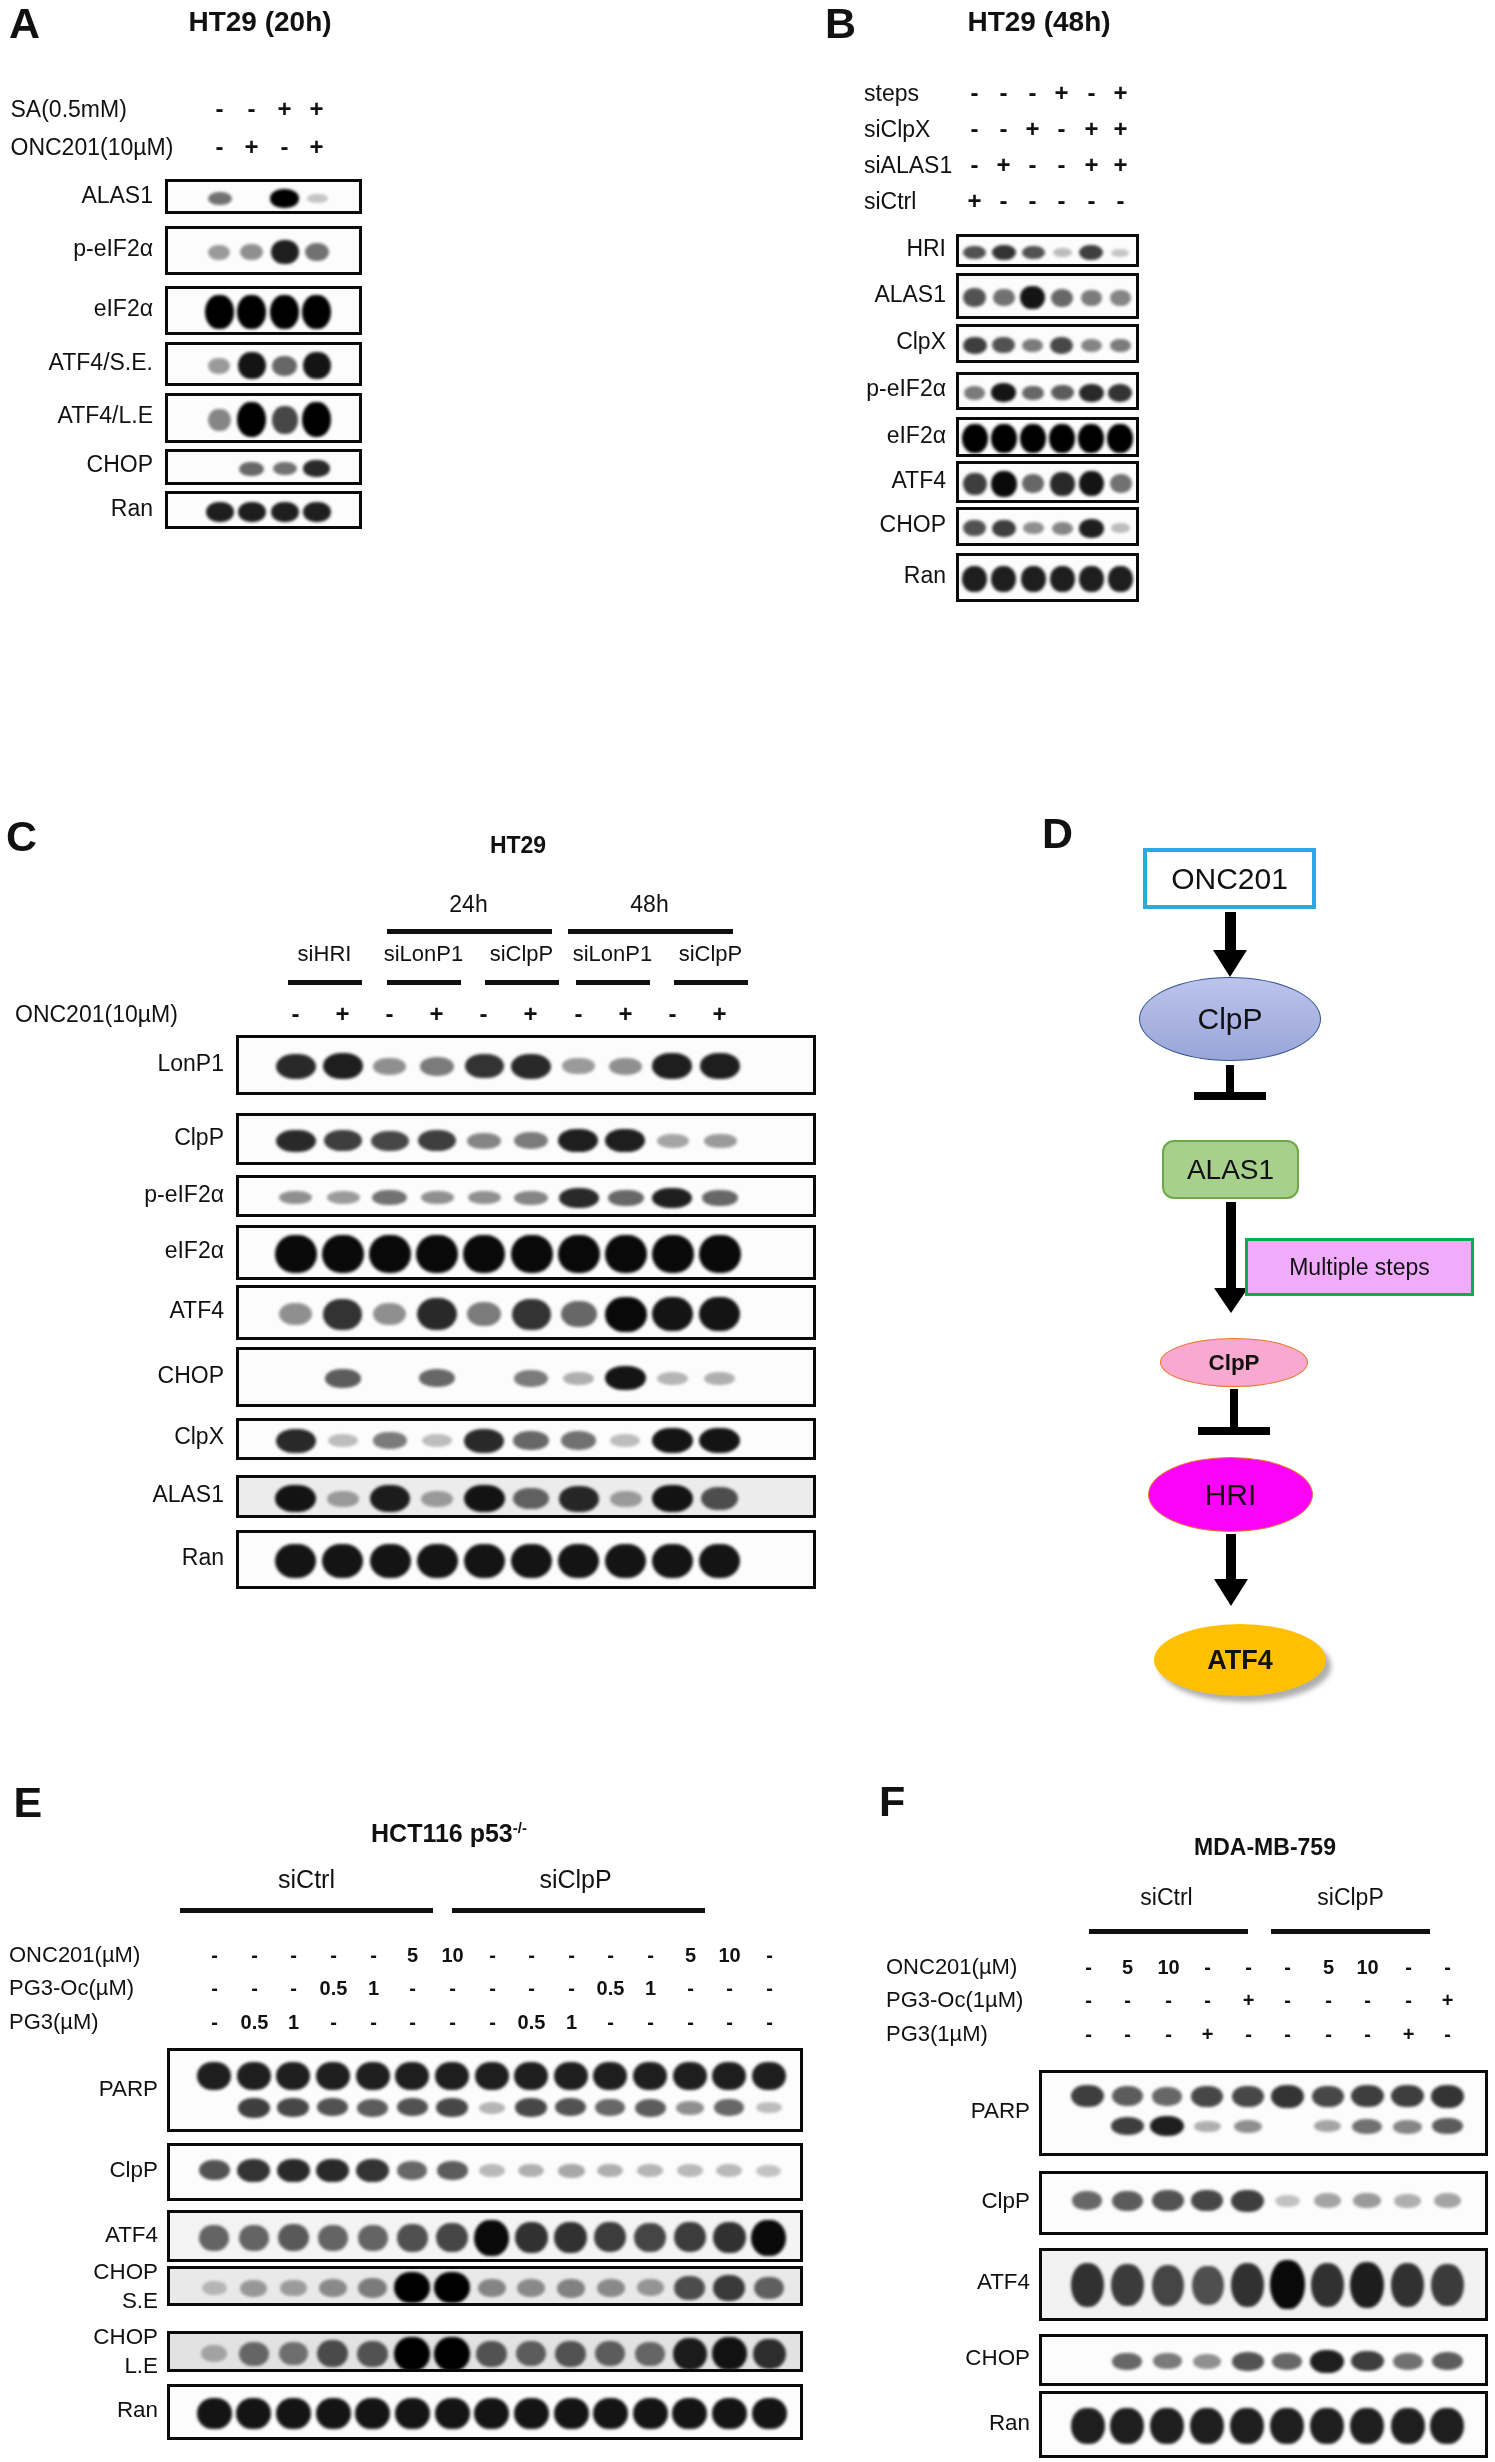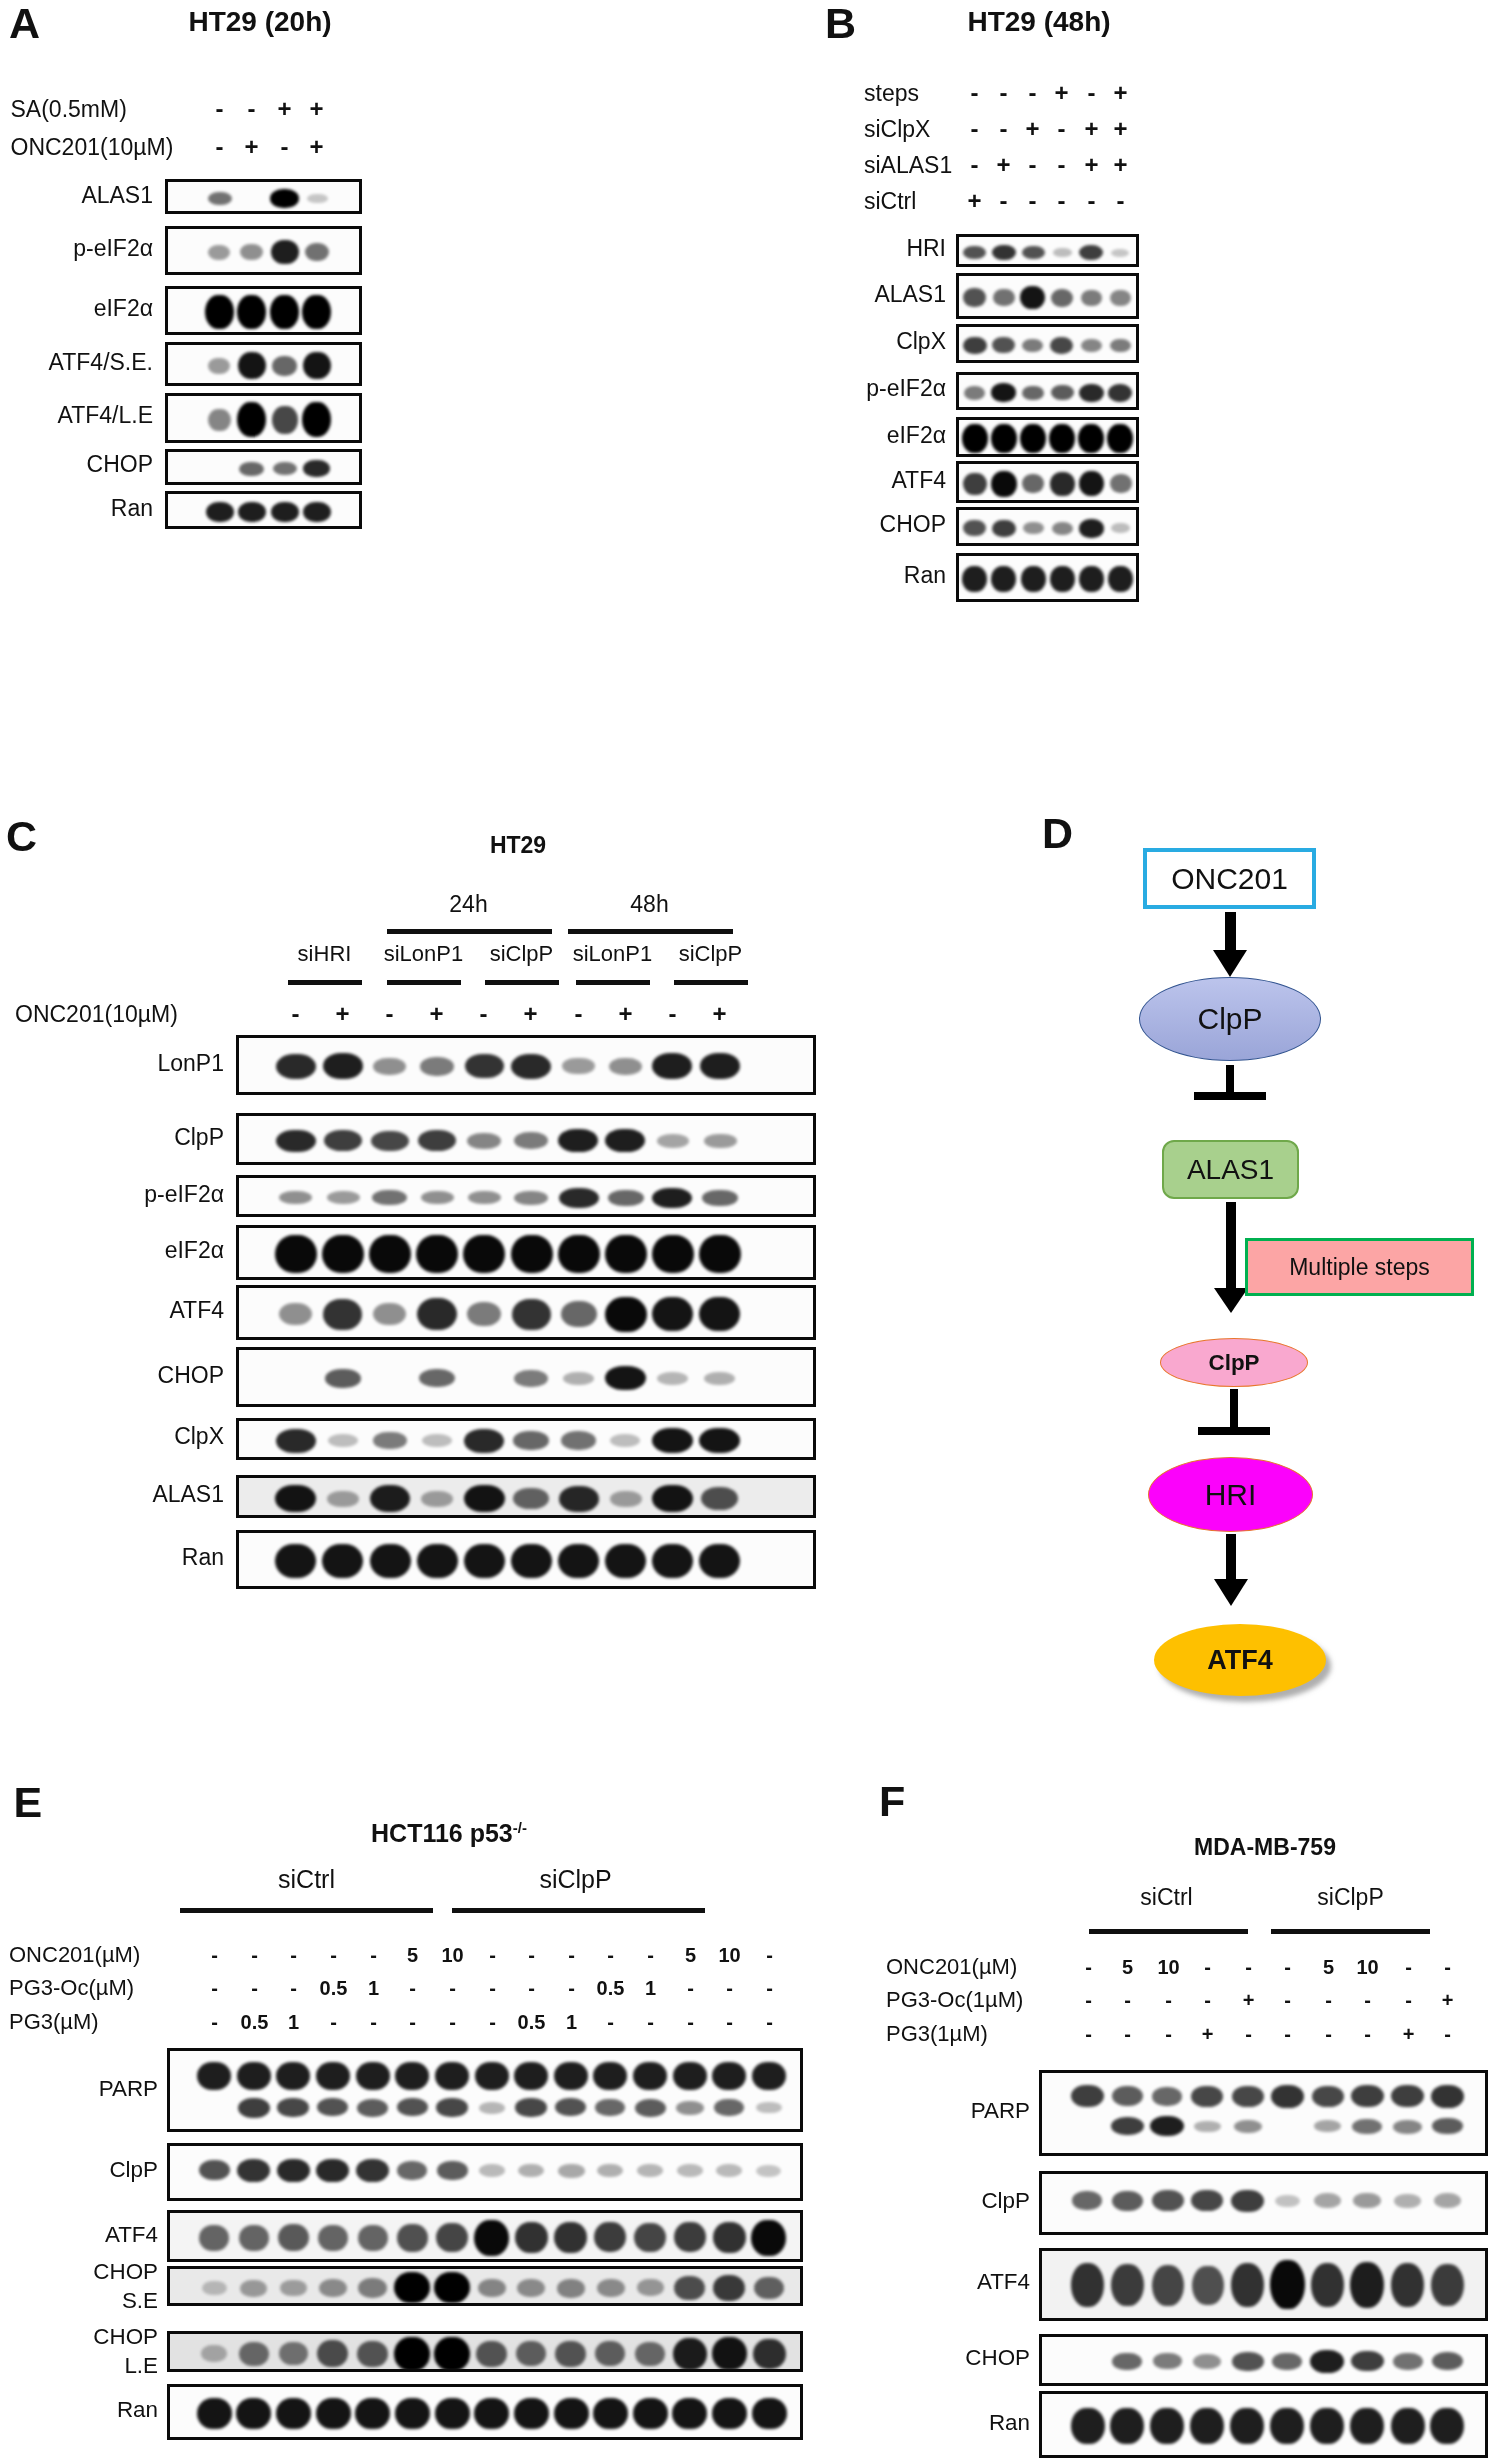--- a/index.html
+++ b/index.html
@@ -36,21 +36,21 @@
   <div id="node-clpp" class="d-shape" style="left: 1139px; top: 977px; width: 182px; height: 84px; border-radius: 50%; border: 1.5px solid rgb(49, 83, 143); background: linear-gradient(rgb(188, 196, 236), rgb(154, 165, 216)); font-size: 30px;">ClpP</div>
 
   <div class="stem" style="left:1226px;top:1065px;width:8.2px;height:30px;"></div>
   <div class="stem" style="left:1194px;top:1092px;width:72px;height:8.2px;"></div>
 
   <div id="node-alas1" class="d-shape" style="left:1162px;top:1140px;width:137px;height:59px;border-radius:12px;border:2.2px solid #6fa84a;background:#a8d08d;font-size:28px;">ALAS1</div>
 
   <div class="stem" style="left:1226px;top:1202px;width:9.7px;height:87px;"></div>
   <div class="tri" style="left:1214px;top:1288px;border-left:17px solid transparent;border-right:17px solid transparent;border-top:25.4px solid #000;"></div>
 
-  <div id="node-msteps" class="d-shape" style="left:1245px;top:1238px;width:229px;height:58px;border:3.7px solid #00b050;background:#fca5a5;font-size:23px;">Multiple steps</div>
+  <div id="node-msteps" class="d-shape" style="left:1245px;top:1238px;width:229px;height:58px;border:3.7px solid #00b050;background:#f0abfc;font-size:23px;">Multiple steps</div>
 
   <div id="node-heme" class="d-shape" style="left:1160px;top:1338px;width:148px;height:49px;border-radius:50%;border:1.5px solid #e8772d;background:#f9a8cf;font-size:22.4px;font-weight:700;">ClpP</div>
 
   <div class="stem" style="left:1230px;top:1389px;width:8.2px;height:41px;"></div>
   <div class="stem" style="left:1198px;top:1427px;width:72px;height:8.2px;"></div>
 
   <div id="node-hri" class="d-shape" style="left:1148px;top:1457px;width:165px;height:75px;border-radius:50%;border:1.5px solid #e8772d;background:#fb02fb;font-size:30px;">HRI</div>
 
   <div class="stem" style="left:1226px;top:1534px;width:9.7px;height:46px;"></div>
   <div class="tri" style="left:1214px;top:1579px;border-left:17px solid transparent;border-right:17px solid transparent;border-top:27px solid #000;"></div>

